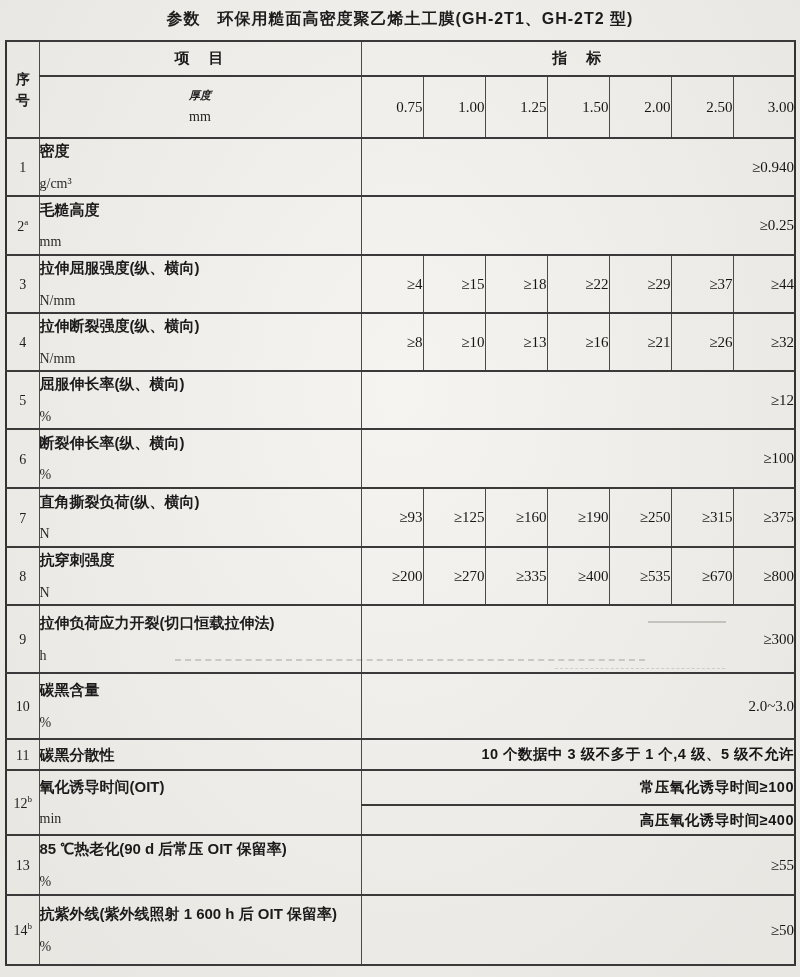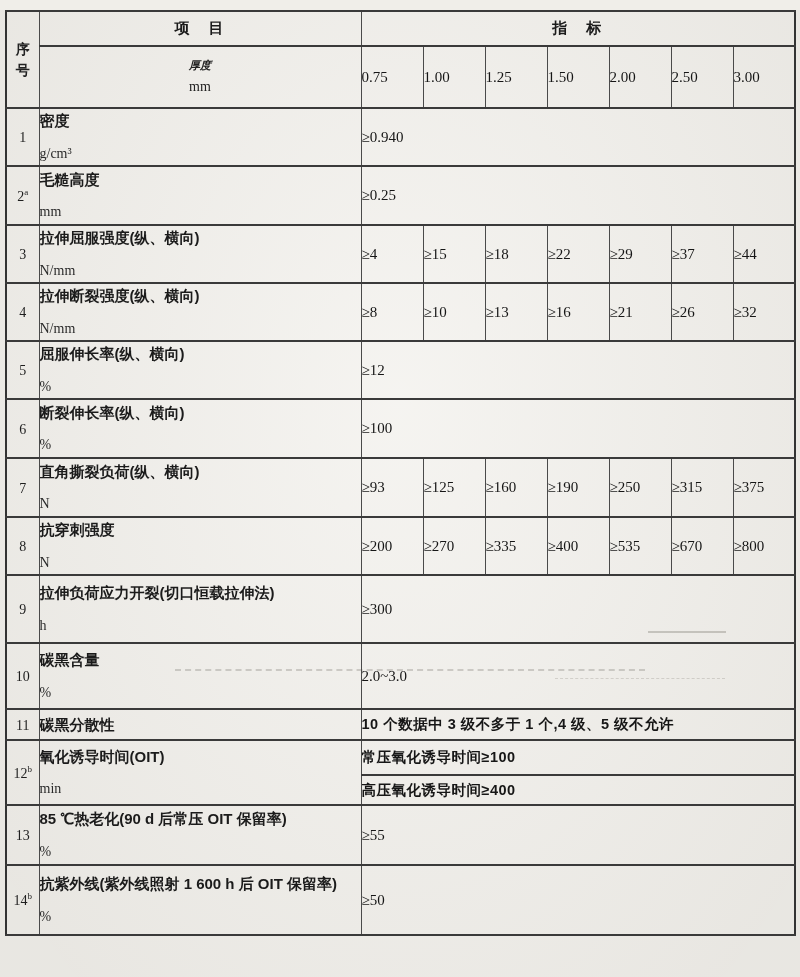--- a/index.html
+++ b/index.html
@@ -90,21 +90,21 @@
   }
   .thick-cell .lbl{
     font-size:11px;font-weight:600;line-height:1.5;font-style:italic;
   }
   .thick-cell .unit{
     font-family:"Liberation Serif",serif;
     font-size:14px;line-height:1.5;margin-top:2px;font-weight:400;
   }
   
   .val{
-    text-align:left;
+    text-align:right;
     font-family:"Liberation Serif",serif;
     font-size:15px;
     color:#161616;
     white-space:nowrap;
   }
   .val.cn{
     font-family:"Liberation Sans",sans-serif;
     font-size:14.5px;
     font-weight:600;
     letter-spacing:0.5px;
@@ -126,20 +126,21 @@
   .art1{left:175px;top:659px;width:470px;border-top:2px dashed rgba(75,70,60,0.22);}
   .art2{left:648px;top:621px;width:78px;border-top:2px solid rgba(75,70,60,0.25);}
   .art3{left:555px;top:668px;width:170px;border-top:1px dashed rgba(75,70,60,0.18);}
   sup.sup{font-size:9px;font-family:"Liberation Serif",serif;}
 </style>
 </head>
 <body>
 
 <div class="page">
 
+  <div class="doc-title">参数　环保用糙面高密度聚乙烯土工膜(GH-2T1、GH-2T2 型)</div>
 
   <table class="spec">
     <colgroup>
       <col style="width:33px">
         <col style="width:322px">
       <col style="width:62px">
         <col style="width:62px">
         <col style="width:62px">
       <col style="width:62px">
         <col style="width:62px">

